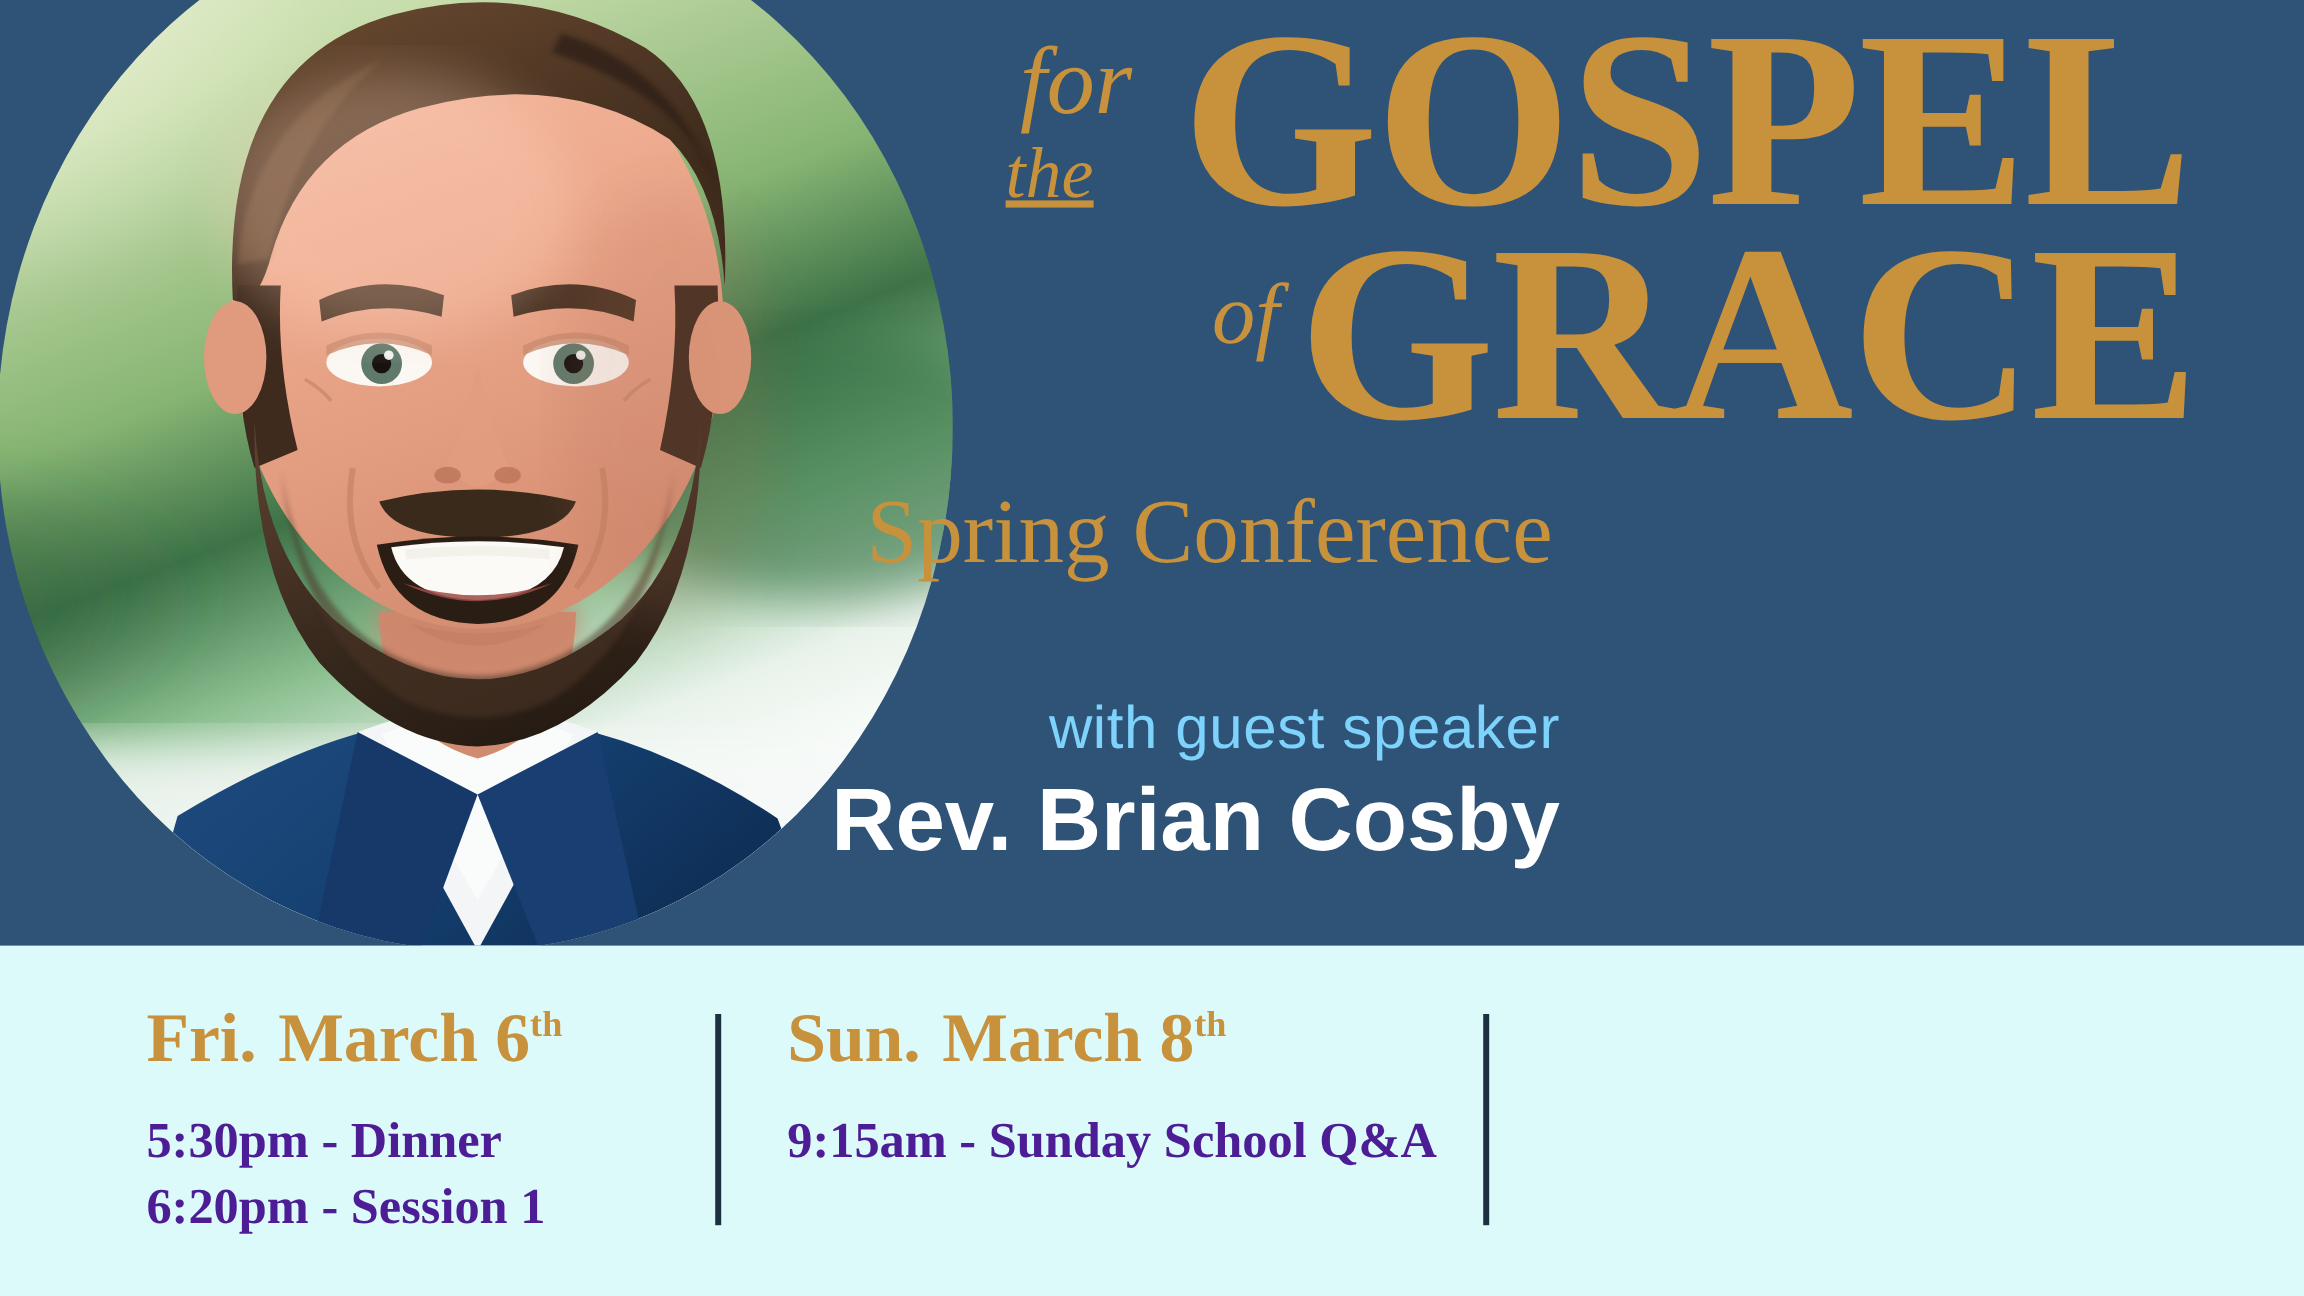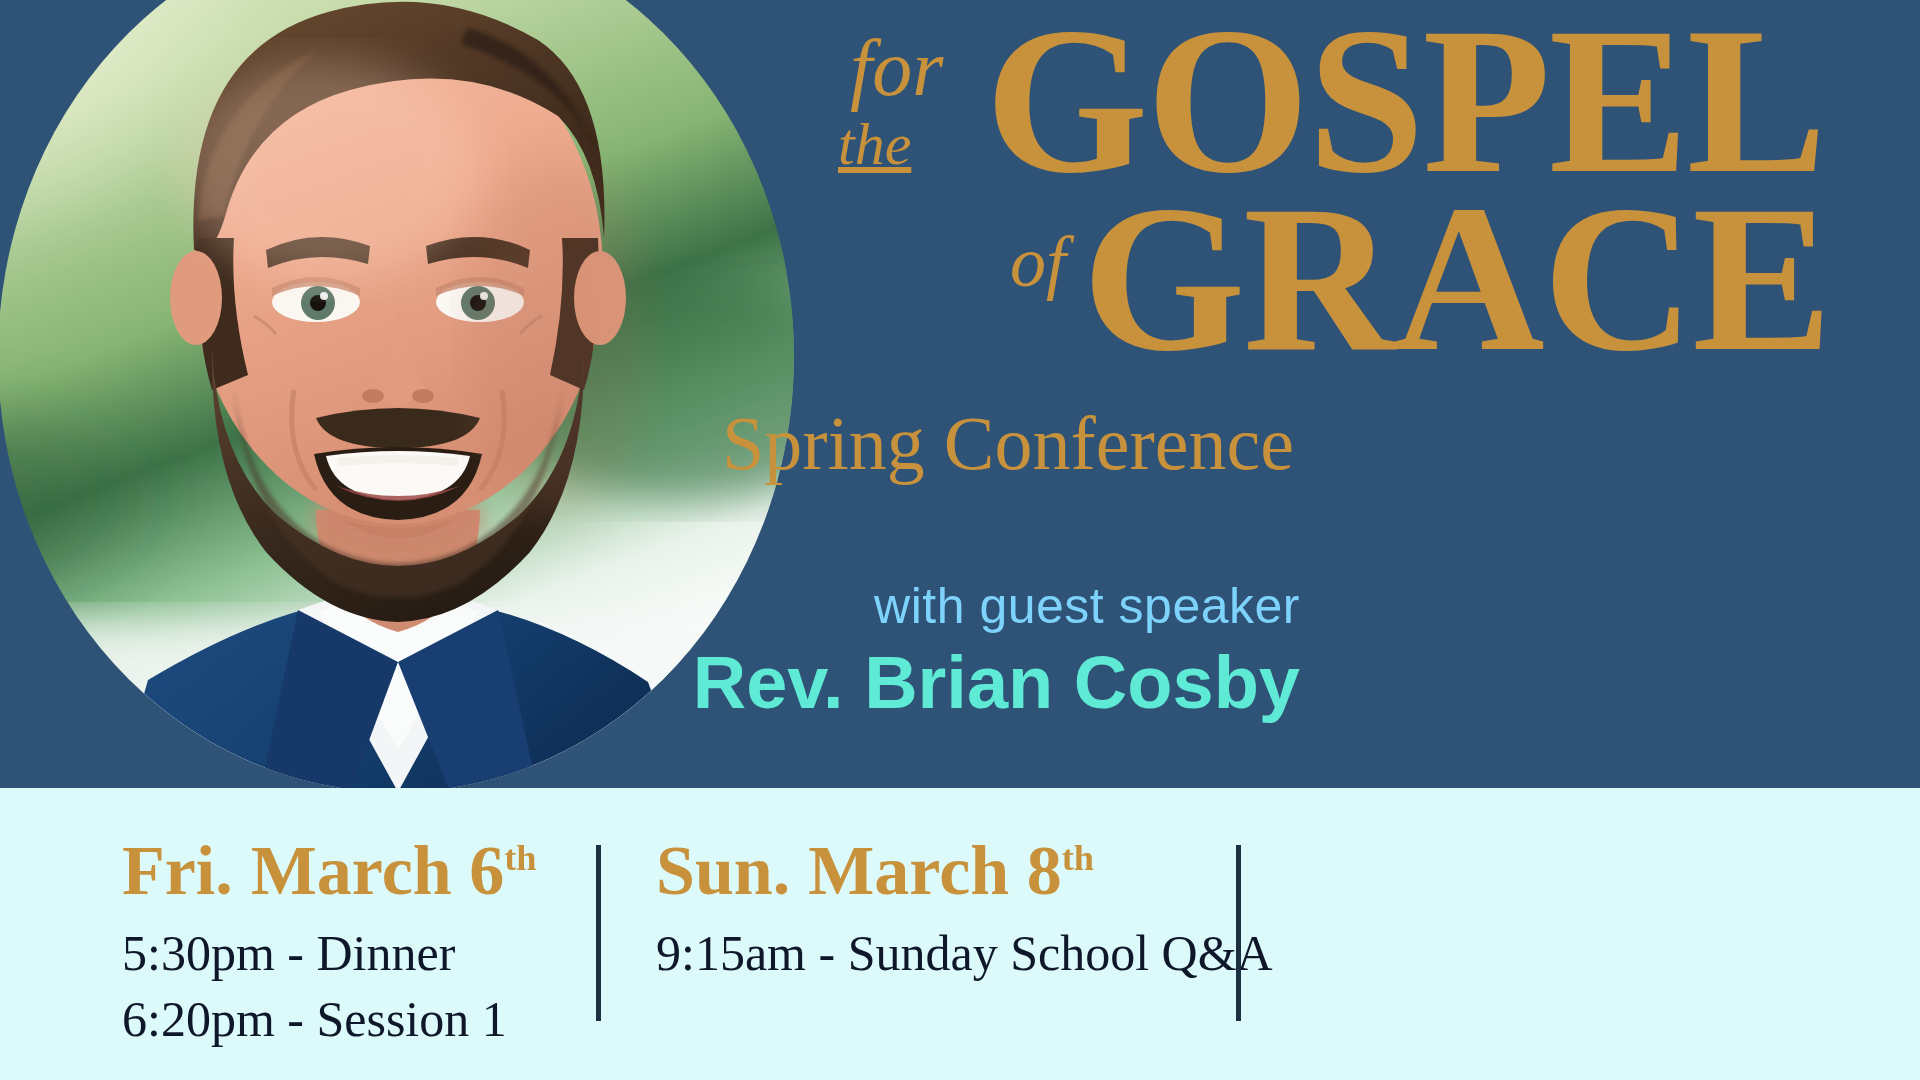--- a/index.html
+++ b/index.html
@@ -62,48 +62,48 @@
     position:absolute; right:592px; top:580px;
     text-align:right; width:900px;
   }
   #speaker-pre {
     font-family:Liberation Sans, sans-serif;
     font-weight:400; font-size:50px; color:#7dd3fc;
     letter-spacing:0.5px; line-height:1.05;
   }
   #speaker-name {
     font-family:"Liberation Sans", sans-serif;
-    font-weight:700; font-size:74px; color:#5eead4;
+    font-weight:700; font-size:74px; color:#ffffff;
     letter-spacing:0px; line-height:1.2; margin-top:6px;
   }
 
   
   #schedule {
     position:absolute; left:0; top:788px; width:1920px; height:292px;
     background:#DDFAFB;
     display:flex; align-items:flex-start;
   }
   .sched-col {
     position:relative; height:292px; padding-top:48px;
   }
   #col-0 { width:598px;  padding-left:122px; }
   #col-1 { width:640px;  padding-left:72px;  }
   #col-2 { width:682px;  padding-left:58px;  }
 
   .sched-day {
     font-family:"Liberation Serif", serif;
-    font-weight:700; font-size:70px; color:#C8913B;
-    line-height:1; white-space:nowrap; margin-bottom:14px;
+    font-weight:700; font-size:58px; color:#C8913B;
+    line-height:1; white-space:nowrap; margin-bottom:30px;
   }
   .sched-day .daypart { margin-right:18px; }
   .sched-day sup { font-size:0.52em; vertical-align:super; line-height:0; }
 
   .sched-line {
     font-family:"Liberation Serif", serif;
-    font-weight:400; font-size:50px; color:#0f172a;
+    font-weight:700; font-size:42px; color:#4c1d95;
     line-height:1.32; white-space:nowrap;
   }
 
   .divider {
     position:absolute; top:57px; width:5px; height:176px;
     background:#1C3042;
   }
   #divider-1 { left:596px; }
   #divider-2 { left:1236px; }
 </style>

